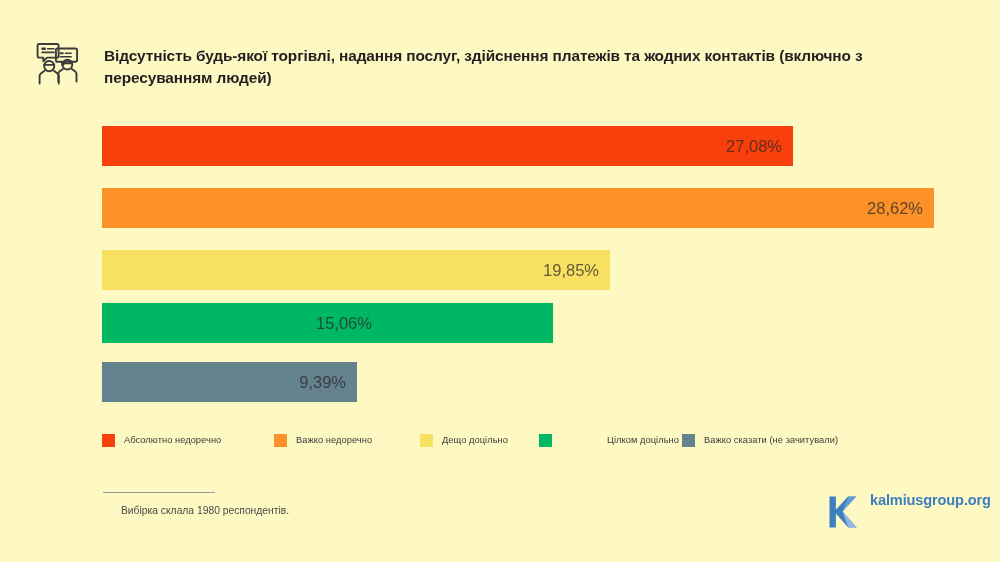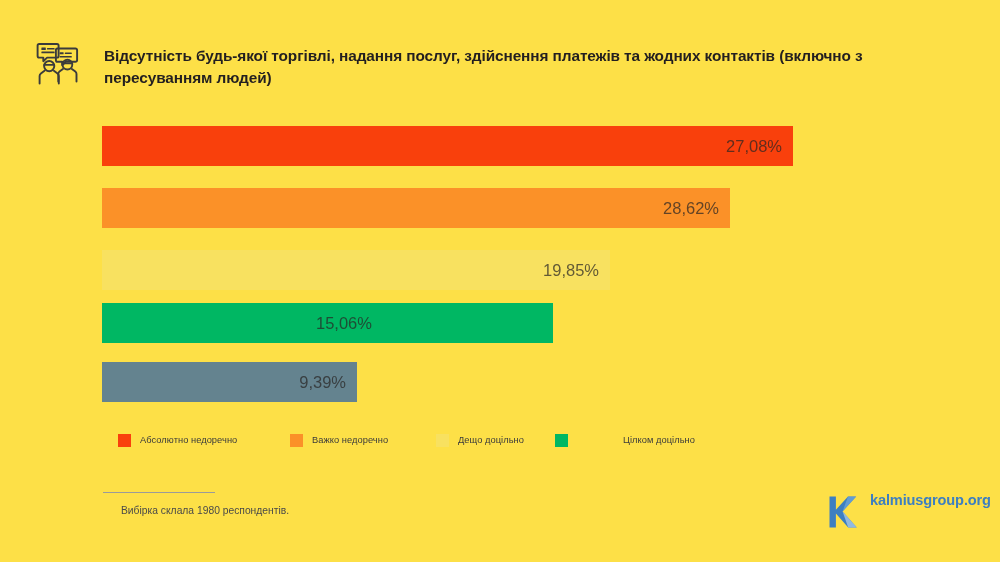--- a/index.html
+++ b/index.html
@@ -8,21 +8,21 @@
     background: #ffffff;
   }
   body {
     font-family: "Liberation Sans", "DejaVu Sans", sans-serif;
     -webkit-font-smoothing: antialiased;
   }
   .slide {
     position: relative;
     width: 1000px;
     height: 562px;
-    background: #fde047;
+    background: #fef9c3;
     overflow: hidden;
   }
 
   
   .header {
     position: absolute;
     left: 0;
     top: 0;
     width: 1000px;
     height: 110px;
@@ -86,21 +86,20 @@
     left: 102px;
     top: 431px;
     height: 18px;
     display: flex;
     align-items: center;
   }
   .legend-item {
     display: flex;
     align-items: center;
     height: 18px;
-    margin-left: 16px;
   }
   .legend-swatch {
     width: 13px;
     height: 13px;
     flex: 0 0 13px;
   }
   .legend-label {
     margin-left: 9px;
     font-size: 9.3px;
     color: #3b3b3b;
@@ -186,21 +185,21 @@
     <div class="title">Відсутність будь-якої торгівлі, надання послуг, здійснення платежів та жодних контактів (включно з пересуванням людей)</div>
   </div>
 
   <div class="chart">
 
     <div class="bar-row" style="top:126px; width:691px;">
       <div class="bar" style="background:#F9400C;"></div>
       <div class="bar-label">27,08%</div>
     </div>
 
-    <div class="bar-row" style="top:188px; width:628px;">
+    <div class="bar-row" style="top:188px; width:832px;">
       <div class="bar" style="background:#FB9128;"></div>
       <div class="bar-label">28,62%</div>
     </div>
 
     <div class="bar-row" style="top:250px; width:508px;">
       <div class="bar" style="background:#F8E160;"></div>
       <div class="bar-label">19,85%</div>
     </div>
 
     <div class="bar-row inside-left" style="top:303px; width:451px;">
@@ -222,20 +221,24 @@
         <span class="legend-swatch" style="background:#FB9128;"></span>
         <span class="legend-label">Важко недоречно</span>
       </div>
       <div class="legend-item" style="position:absolute; left:318px;">
         <span class="legend-swatch" style="background:#F8E160;"></span>
         <span class="legend-label">Дещо доцільно</span>
       </div>
       <div class="legend-item" style="position:absolute; left:437px;gap:46px;">
         <span class="legend-swatch" style="background:#00B763;"></span>
         <span class="legend-label">Цілком доцільно</span>
+      </div>
+      <div class="legend-item" style="position:absolute; left:580px;">
+        <span class="legend-swatch" style="background:#64838F;"></span>
+        <span class="legend-label">Важко сказати (не зачитували)</span>
       </div>
     </div>
   </div>
 
   <div class="footnote-rule"></div>
   <div class="footnote">Вибірка склала 1980 респондентів.</div>
 
   <div class="logo">
     <span class="logo-mark">
       <svg width="40" height="40" viewBox="0 0 40 40" aria-hidden="true">

